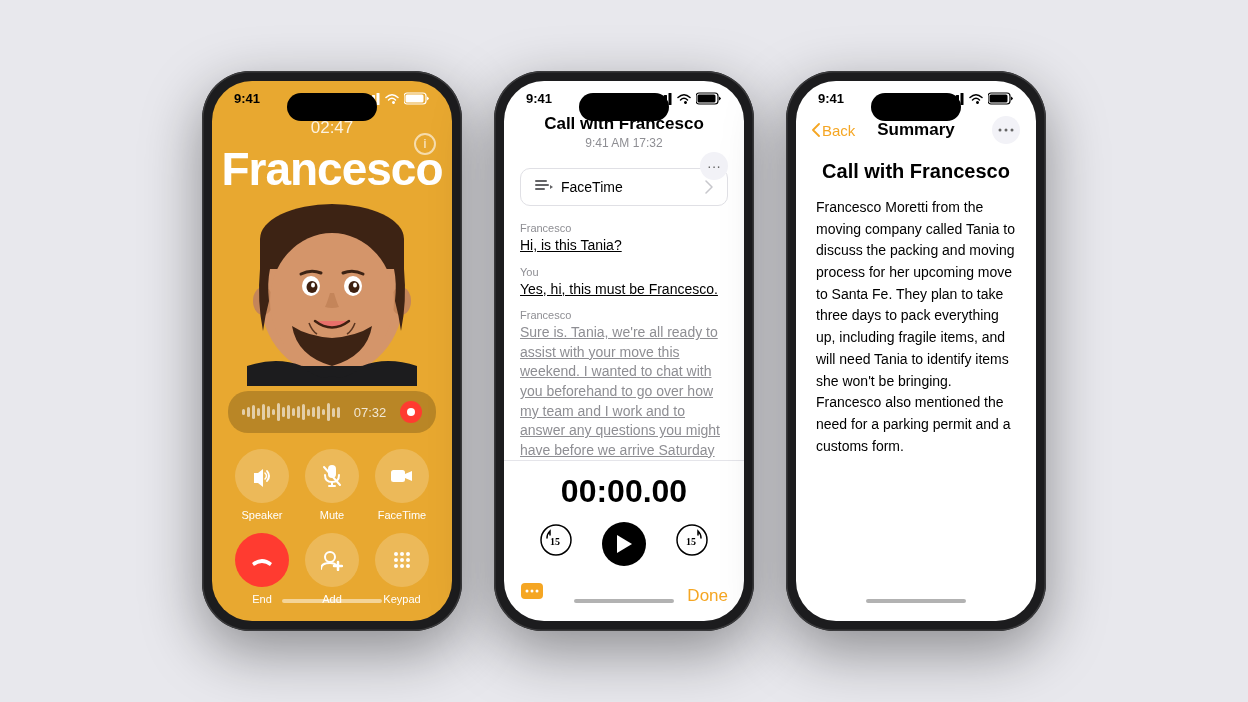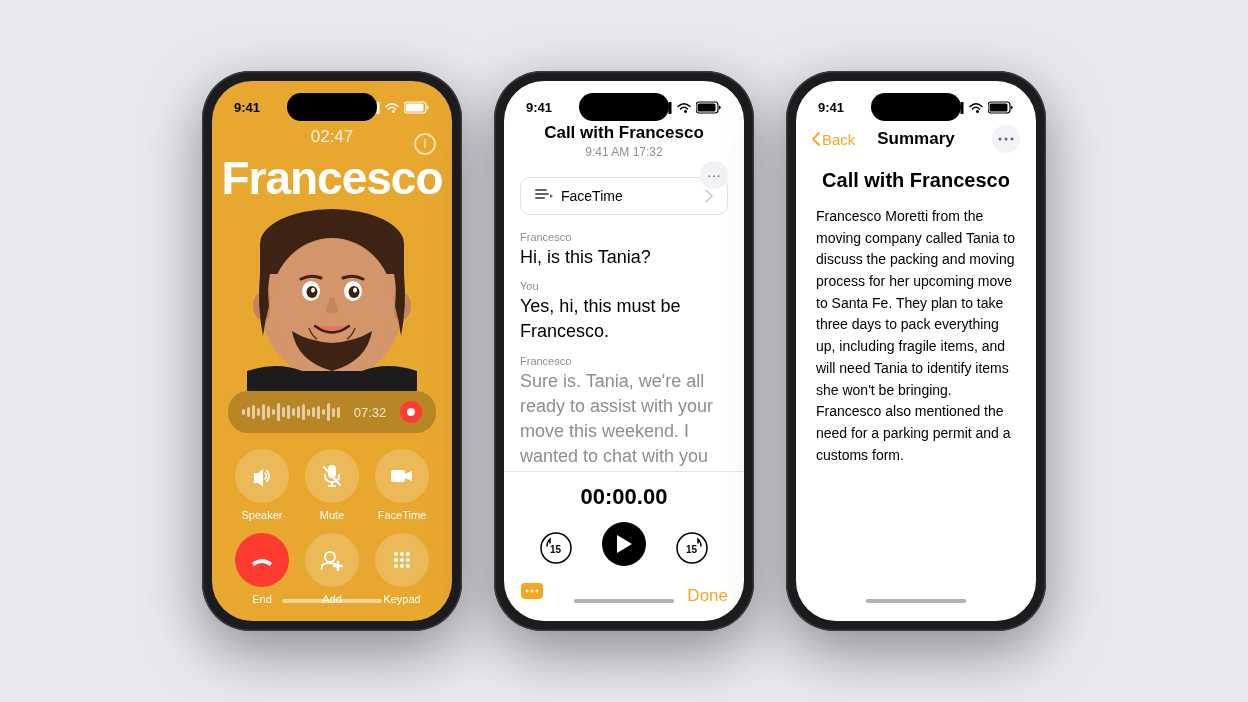--- a/index.html
+++ b/index.html
@@ -56,21 +56,21 @@
     }
     .home-indicator-white {
       background: rgba(255,255,255,0.5);
     }
 
     
     .status-bar {
       display: flex;
       align-items: center;
       justify-content: space-between;
-      padding: 19px 22px 4px;
+      padding: 10px 22px 4px;
       font-size: 12px;
       font-weight: 600;
       position: relative;
       z-index: 5;
     }
     .status-bar-time { font-size: 13px; font-weight: 700; }
     .status-icons { display: flex; align-items: center; gap: 4px; }
 
     
     .phone1-screen {
@@ -221,40 +221,41 @@
       color: #000;
     }
     .summarize-left { display: flex; align-items: center; gap: 8px; }
     .transcript-body {
       flex: 1;
       overflow: hidden;
       padding: 8px 16px;
     }
     .transcript-msg { margin-bottom: 10px; }
     .msg-speaker { font-size: 11px; color: #8e8e93; font-weight: 500; margin-bottom: 2px; }
-    .msg-text { font-size: 18px; color: #000; line-height: 1.4; }
+    .msg-text { font-size: 14px; color: #000; line-height: 1.4; text-decoration: underline; }
     .msg-text.faded { color: #8e8e93; }
     .playback-section {
       padding: 12px 0 8px;
       display: flex;
       flex-direction: column;
       align-items: center;
       gap: 12px;
       border-top: 1px solid #e5e5ea;
     }
     .playback-timer {
-      font-size: 22px;
+      font-size: 32px;
       font-weight: 700;
       color: #000;
       font-variant-numeric: tabular-nums;
     }
     .playback-controls {
       display: flex;
-      align-items: flex-end;
+      align-items: flex-start;
       gap: 28px;
+      font-family: Liberation Serif, serif;
     }
     .skip-btn {
       width: 36px; height: 36px;
       display: flex;
       align-items: center;
       justify-content: center;
       font-size: 22px;
       color: #000;
     }
     .play-btn {

